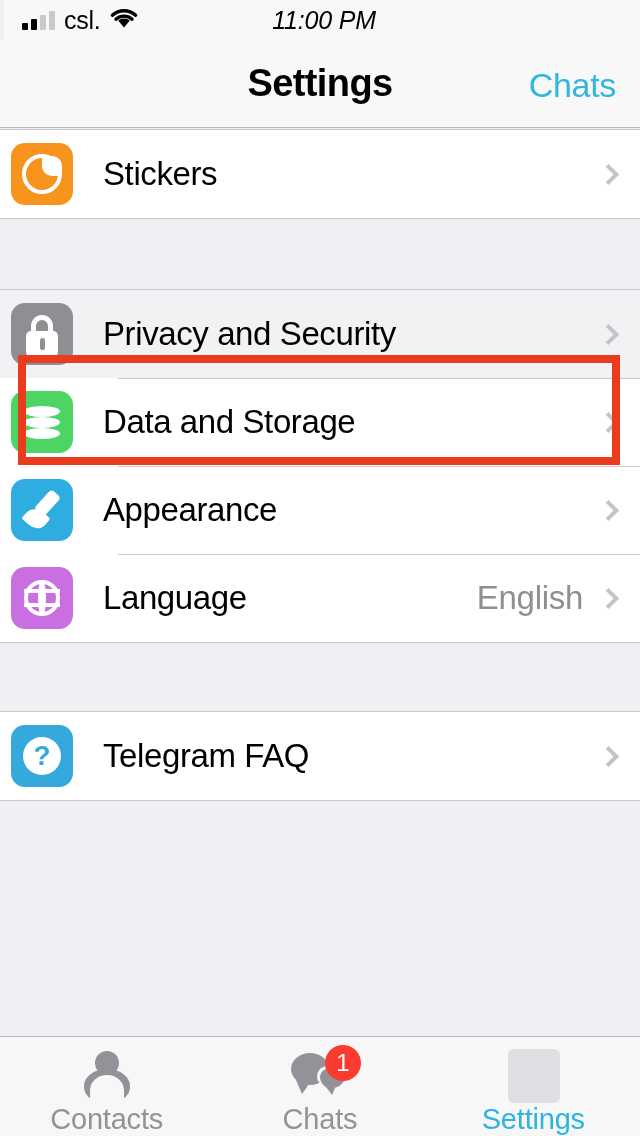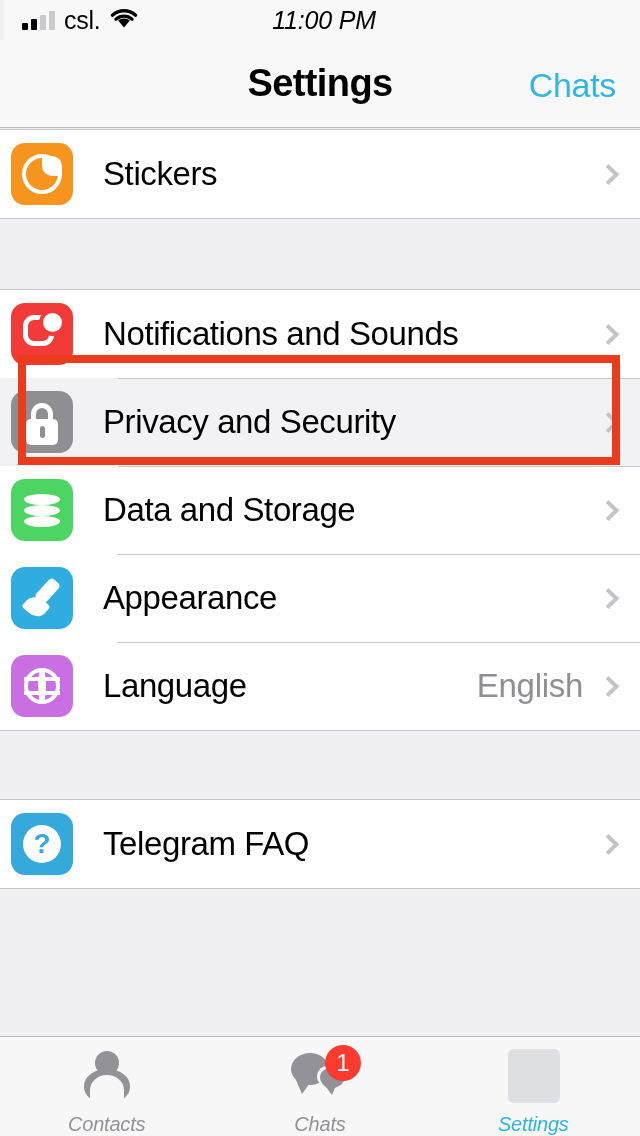--- a/index.html
+++ b/index.html
@@ -173,21 +173,21 @@
   }
 
   
   .tabbar {
     position: absolute; bottom: 0; left: 0; width: 640px; height: 100px;
     background: #F7F7F8; border-top: 1px solid #B9B9BC;
     display: flex;
   }
   .tab { flex: 1; position: relative; display: flex; flex-direction: column; align-items: center; padding-top: 12px; }
   .tab-ico { position: relative; width: 62px; height: 54px; }
-  .tab-lbl { margin-top: 22px; font-size: 20px; color: #929298; letter-spacing: -0.2px; font-style: italic; }
+  .tab-lbl { margin-top: 22px; font-size: 29px; color: #929298; letter-spacing: -0.2px; }
   .tab.active .tab-lbl { color: #2DB5DE; }
 
   .pers-head { position: absolute; left: 19px; top: 2px; width: 24px; height: 24px; background: #929298; border-radius: 50%; }
   .pers-body { position: absolute; left: 8px; top: 20px; width: 46px; height: 34px; background: #929298; border-radius: 50% 50% 46% 46%; }
   .pers-mask { position: absolute; left: 14px; top: 26px; width: 34px; height: 30px; background: #F7F7F8; border-radius: 50% 50% 0 0; }
 
   .ch-b1 { position: absolute; left: 2px; top: 4px; width: 38px; height: 32px; background: #929298; border-radius: 50%; }
   .ch-t1 { position: absolute; left: 7px; top: 31px; width: 0; height: 0; border-left: 6px solid transparent; border-right: 10px solid transparent; border-top: 14px solid #929298; }
   .ch-b2 { position: absolute; left: 28px; top: 16px; width: 28px; height: 23px; background: #929298; border-radius: 50%; border-left: 3px solid #F7F7F8; border-top: 3px solid #F7F7F8; }
   .ch-t2 { position: absolute; left: 34px; top: 34px; width: 0; height: 0; border-left: 9px solid transparent; border-right: 5px solid transparent; border-top: 12px solid #929298; }
@@ -245,28 +245,20 @@
             <span class="peel"></span>
         </span>
         <span class="row-label">Stickers</span>
         <span class="chev"></span>
       </div>
     </div>
 
     <div class="gap"></div>
 
     <div class="group">
-      <div class="row">
-        <span class="row-icon ic-notif">
-          <span class="sq"></span>
-            <span class="dot"></span>
-        </span>
-        <span class="row-label">Notifications and Sounds</span>
-        <span class="chev"></span>
-      </div>
 
       <div class="row sel">
         <span class="row-icon ic-lock">
           <span class="shackle"></span>
             <span class="body"></span>
             <span class="key"></span>
         </span>
         <span class="row-label">Privacy and Security</span>
         <span class="chev"></span>
       </div>

